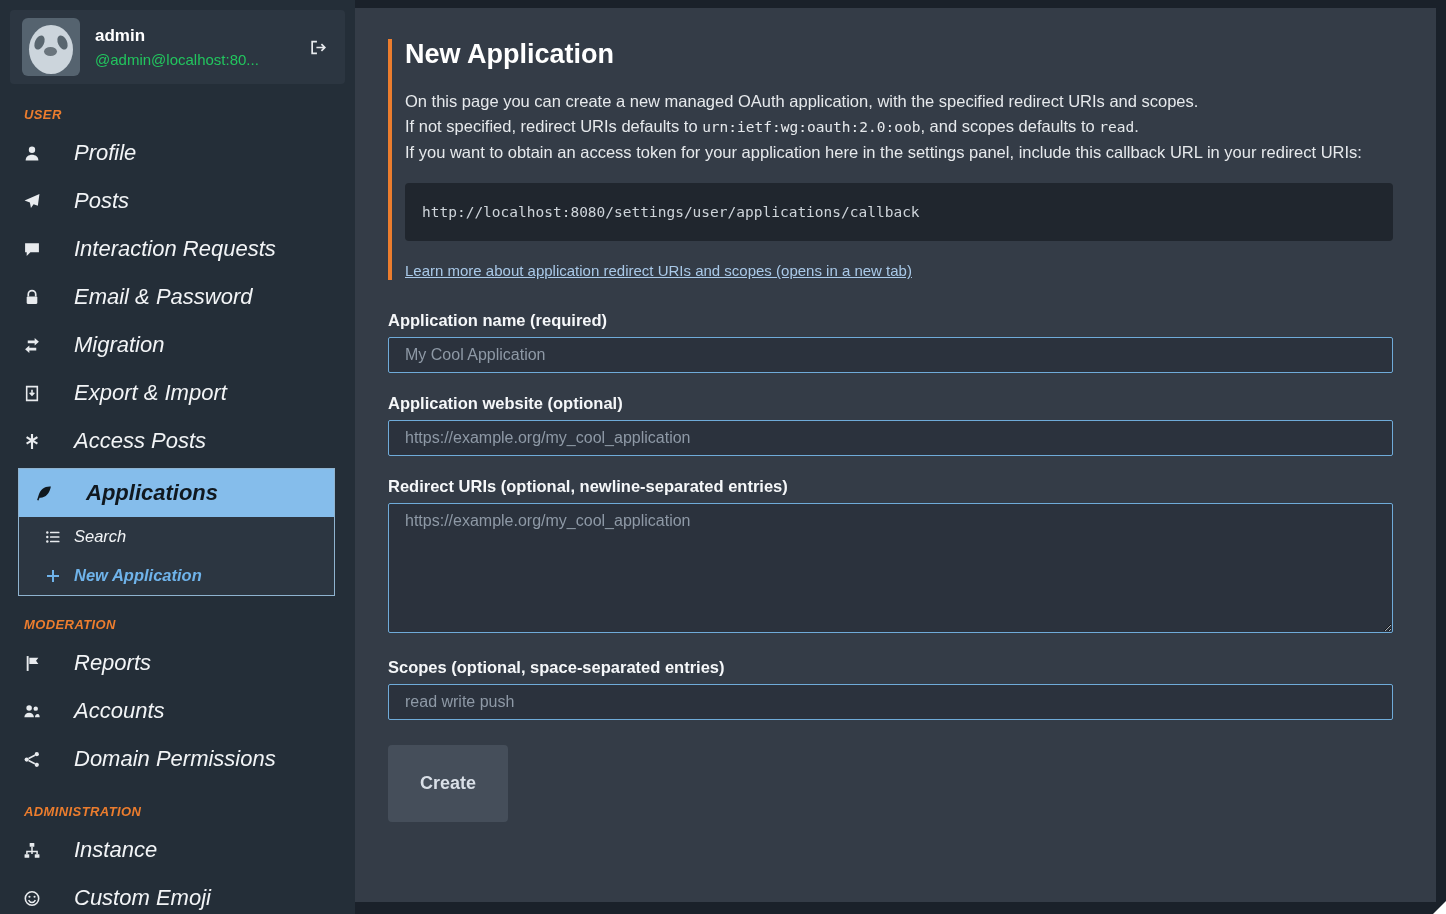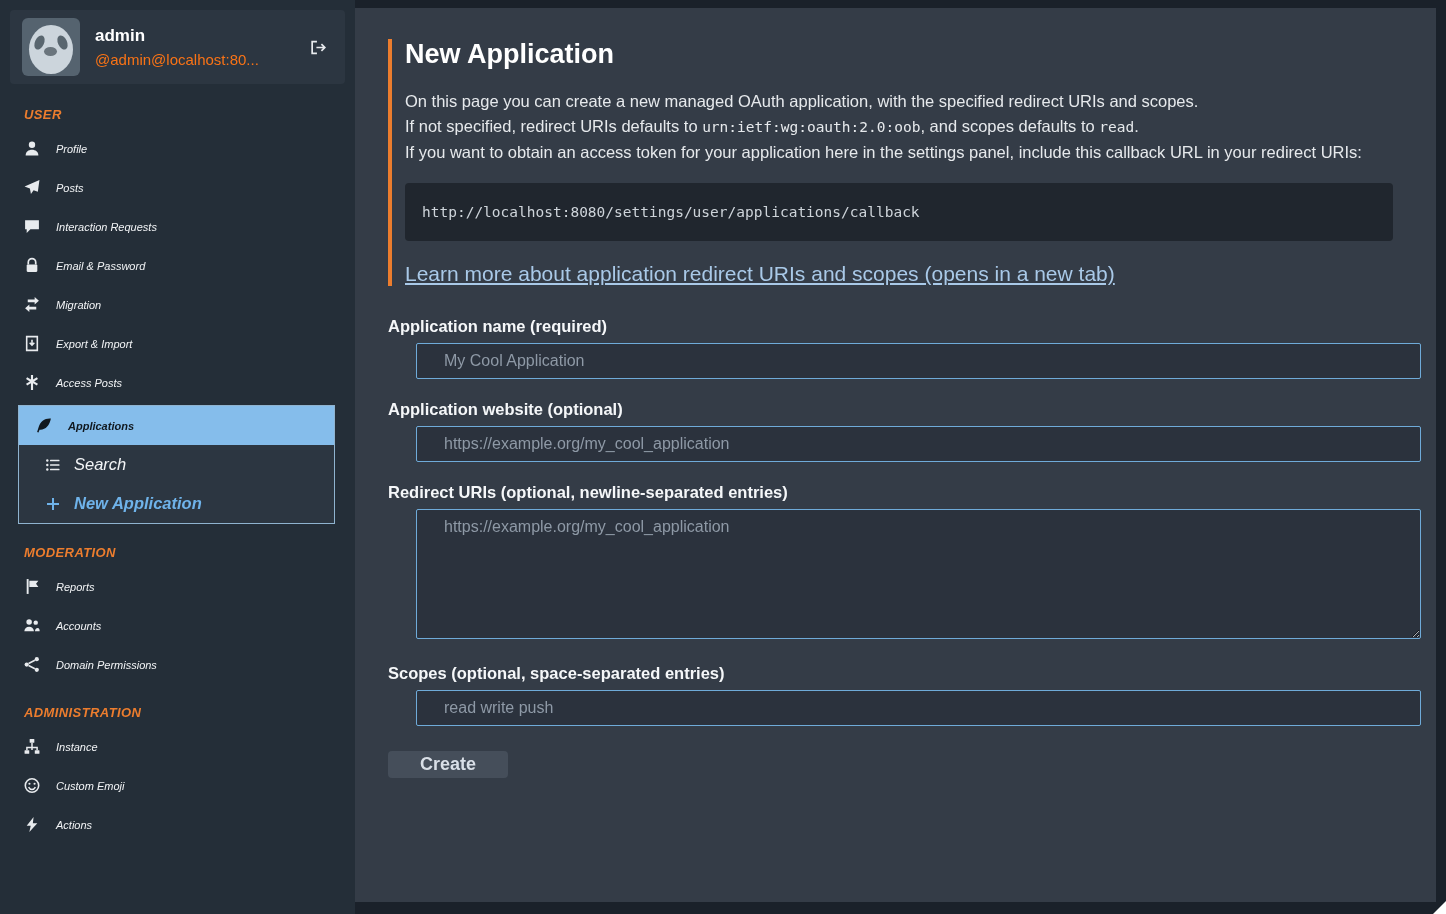--- a/index.html
+++ b/index.html
@@ -24,33 +24,33 @@
     padding:8px 12px; display:flex; align-items:center; gap:15px;
   }
   .avatar { width:58px; height:58px; border-radius:6px; background:#55636f; position:relative; overflow:hidden; flex:none; }
   .avatar::before { content:""; position:absolute; left:7px; right:7px; top:7px; bottom:2px; background:#ccd5dc; border-radius:50%; }
   .avatar .eye { position:absolute; width:9px; height:15px; background:#59666f; border-radius:50%; top:17px; z-index:1; }
   .avatar .eye.l { left:13px; transform:rotate(25deg); }
   .avatar .eye.r { right:13px; transform:rotate(-25deg); }
   .avatar .nose { position:absolute; width:13px; height:9px; background:#6a757d; border-radius:50%; left:22px; top:29px; z-index:1; }
   .user-meta { display:flex; flex-direction:column; min-width:0; }
   .user-name { font-weight:bold; font-size:17px; color:#fff; }
-  .user-handle { font-size:15px; color:#f97316; margin-top:5px; white-space:nowrap; overflow:hidden; text-overflow:ellipsis; max-width:190px; }
+  .user-handle { font-size:15px; color:#22c55e; margin-top:5px; white-space:nowrap; overflow:hidden; text-overflow:ellipsis; max-width:190px; }
   .logout-btn { margin-left:auto; color:#86b5de; width:24px; height:24px; flex:none; cursor:pointer; display:flex; align-items:center; }
   .logout-btn svg { width:24px; height:24px; }
 
   nav { flex:1; overflow:hidden;font-style:italic; }
   .section-label {
     color:#ec7d2e; font-weight:bold; font-size:13px;
     letter-spacing:.4px; margin:21px 0 7px 24px;
   }
   .menu-item {
-    display:flex; align-items:center; gap:15px;
+    display:flex; align-items:center; gap:33px;
     padding:11px 14px 11px 23px;
-    font-size:11px; color:#f2f4f6;
+    font-size:22px; color:#f2f4f6;
     text-decoration:none; cursor:pointer;
   }
   .icon { width:18px; height:17px; color:#e8ebee; flex:none; display:flex; align-items:center; justify-content:center; }
   .icon svg { width:100%; height:100%; fill:currentColor; }
 
   .app-group {
     margin:3px 20px 4px 18px;
     border:1px solid #8fb3cf; border-radius:0;
     background:#2c3641; overflow:hidden;
   }
@@ -72,37 +72,36 @@
 
   .intro { border-left:4px solid #ec7d2e; padding-left:13px; margin-bottom:31px; }
   .page-title { margin:0 0 19px 0; font-size:27px; font-weight:bold; color:#ffffff; }
   .intro p { margin:0; font-size:16.5px; line-height:25px; color:#e6e9ec; }
   .inline-code { font-family:"DejaVu Sans Mono", monospace; font-size:14.5px; color:#e6e9ec; }
   .code-block {
     background:#20262e; border-radius:4px; padding:21px 17px;
     font-family:"DejaVu Sans Mono", monospace; font-size:14.5px; color:#ced4da;
     margin:18px 0 21px 0;
   }
-  .learn-link { color:#a9c9e8; font-size:21px; text-decoration:underline; }
+  .learn-link { color:#a9c9e8; font-size:15px; text-decoration:underline; }
 
   .field { margin-bottom:21px; }
   .field label { display:block; font-weight:bold; font-size:16.5px; color:#f5f7f9; margin-bottom:7px; }
   .text-input, .text-area {
     width:100%; background:#2b323d;
     border:1px solid #6fabd9; border-radius:2px;
-    color:#e6e9ec; font-size:16px; padding:8px 27px;
+    color:#e6e9ec; font-size:16px; padding:8px 16px;
     font-family:"Liberation Sans", sans-serif;
-    margin-left:28px;
   }
   .text-input { height:36px; }
   .text-area { height:130px; resize:vertical; }
   .text-input::placeholder, .text-area::placeholder { color:#8e99a6; opacity:1; }
   .create-btn {
     background:#454e5a; color:#d9dfe7; font-weight:bold; font-size:18px;
-    border:none; border-radius:4px; padding:3px 32px; margin-top:4px;
+    border:none; border-radius:4px; padding:28px 32px; margin-top:4px;
     cursor:pointer; font-family:"Liberation Sans", sans-serif;
   }
 
   .resize-corner {
     position:fixed; right:0; bottom:0; width:0; height:0;
     border-style:solid; border-width:0 0 13px 13px;
     border-color:transparent transparent #ffffff transparent;
   }
 </style>
 </head>

